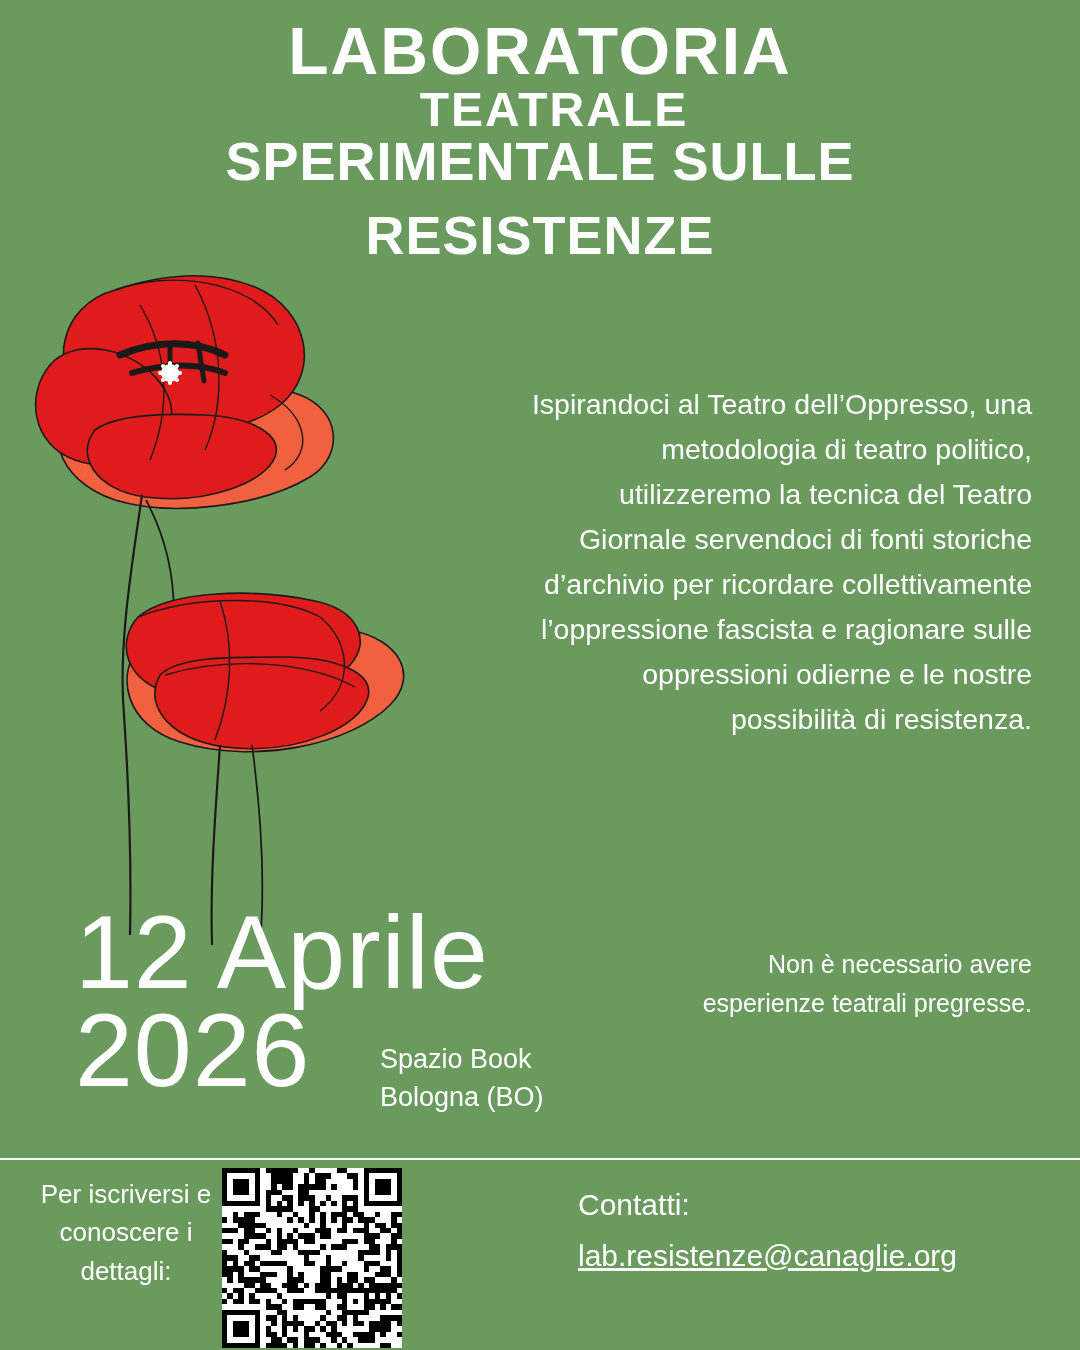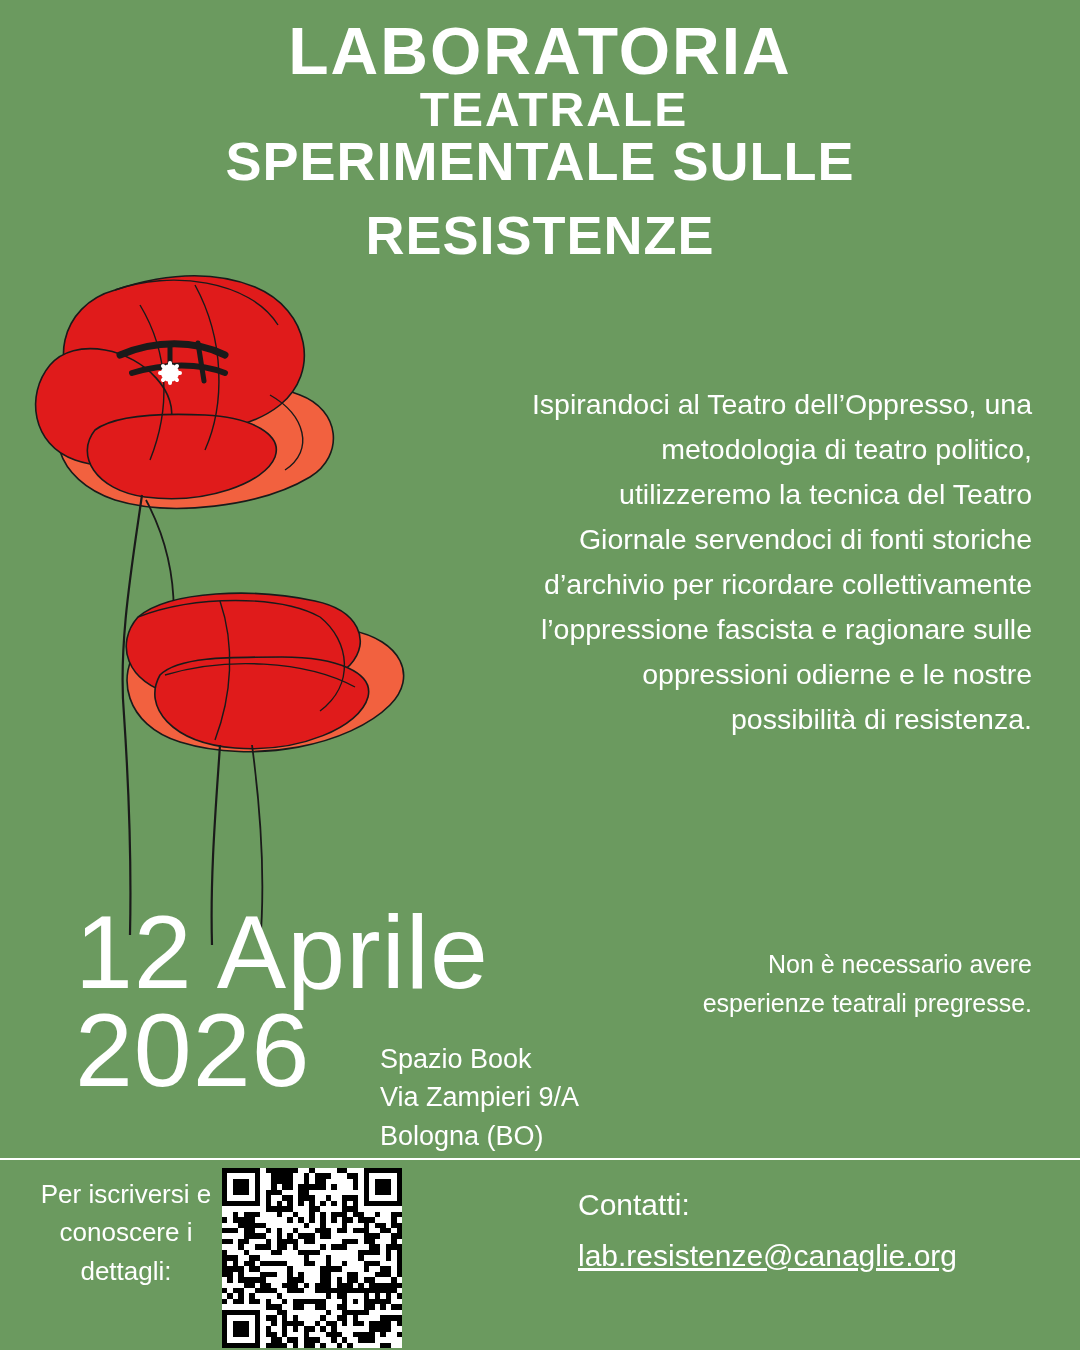--- a/index.html
+++ b/index.html
@@ -208,21 +208,20 @@
   <div class="body-text">Ispirandoci al Teatro dell’Oppresso, una metodologia di teatro politico, utilizzeremo la tecnica del Teatro Giornale servendoci di fonti storiche d’archivio per ricordare  collettivamente l’oppressione fascista e ragionare sulle oppressioni odierne e le nostre possibilità di resistenza.</div>
   <div class="body-note">Non è necessario avere esperienze teatrali pregresse.</div>
 
   <div class="date-block">
     <div class="date-day">12 Aprile</div>
     <div class="date-year">2026</div>
   </div>
 
   <div class="venue">
     <div>Spazio Book</div>
-    <div>Via Zampieri 9/A</div>
     <div>Bologna (BO)</div>
   </div>
 
   <div class="bottom-band"></div>
 
   <div class="signup-label">Per iscriversi e conoscere i dettagli:</div>
 
   <div class="qr-box">
     <svg id="qr-svg" width="180" height="180" viewBox="0 0 33 33" shape-rendering="crispEdges" xmlns="http://www.w3.org/2000/svg">
       <rect width="33" height="33" fill="#ffffff"></rect>

